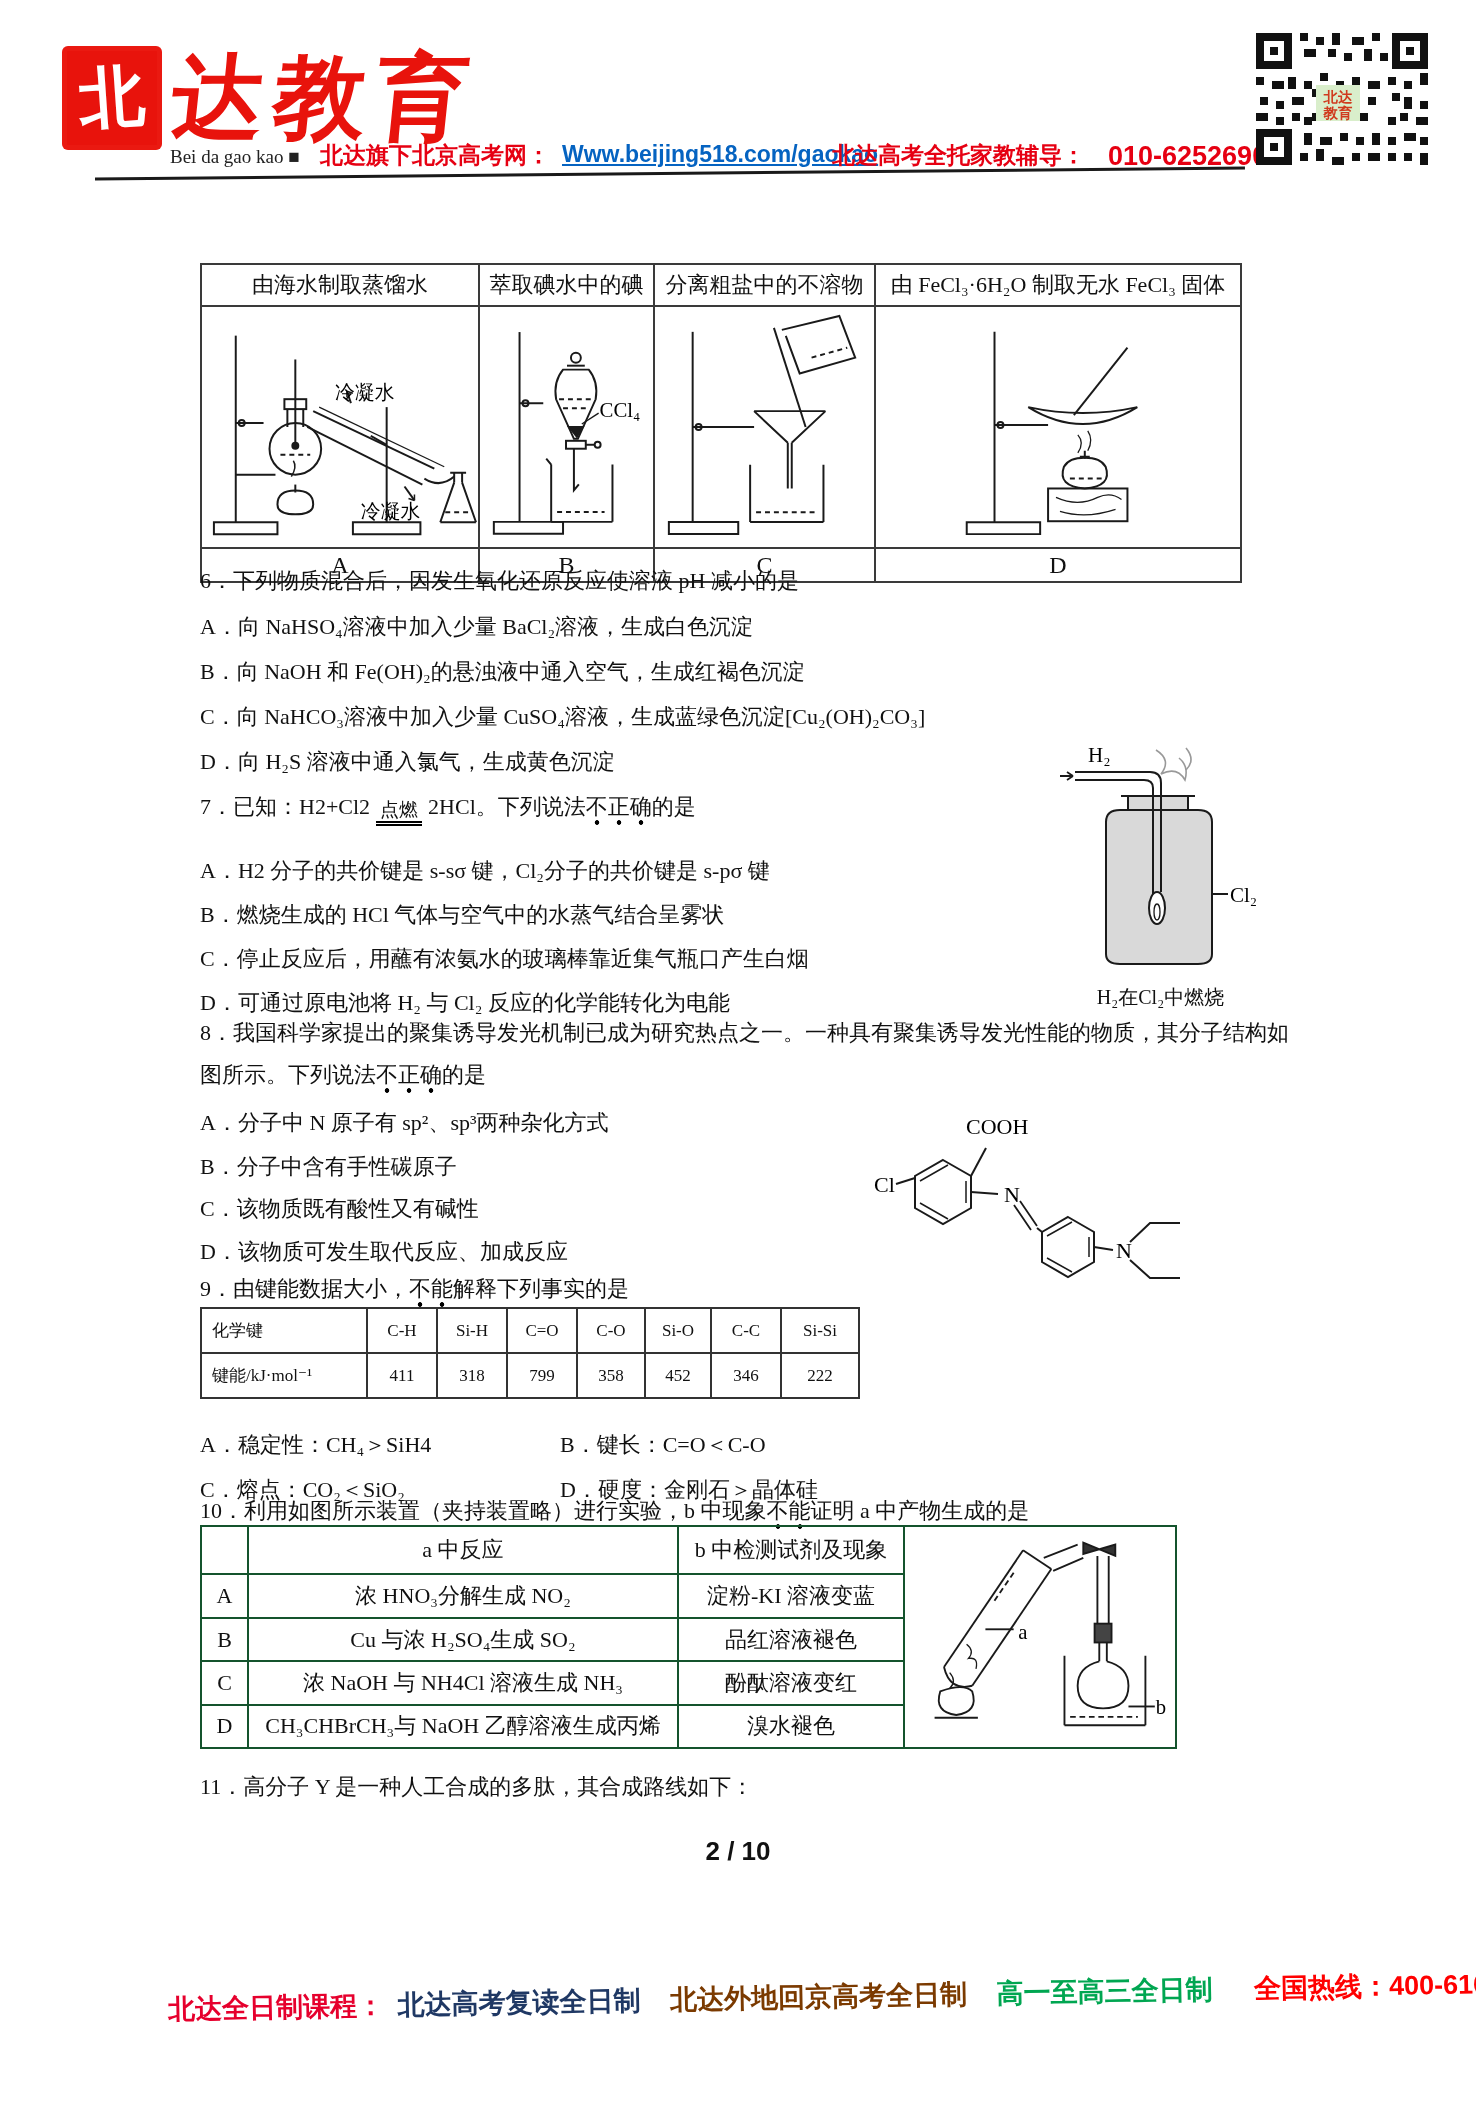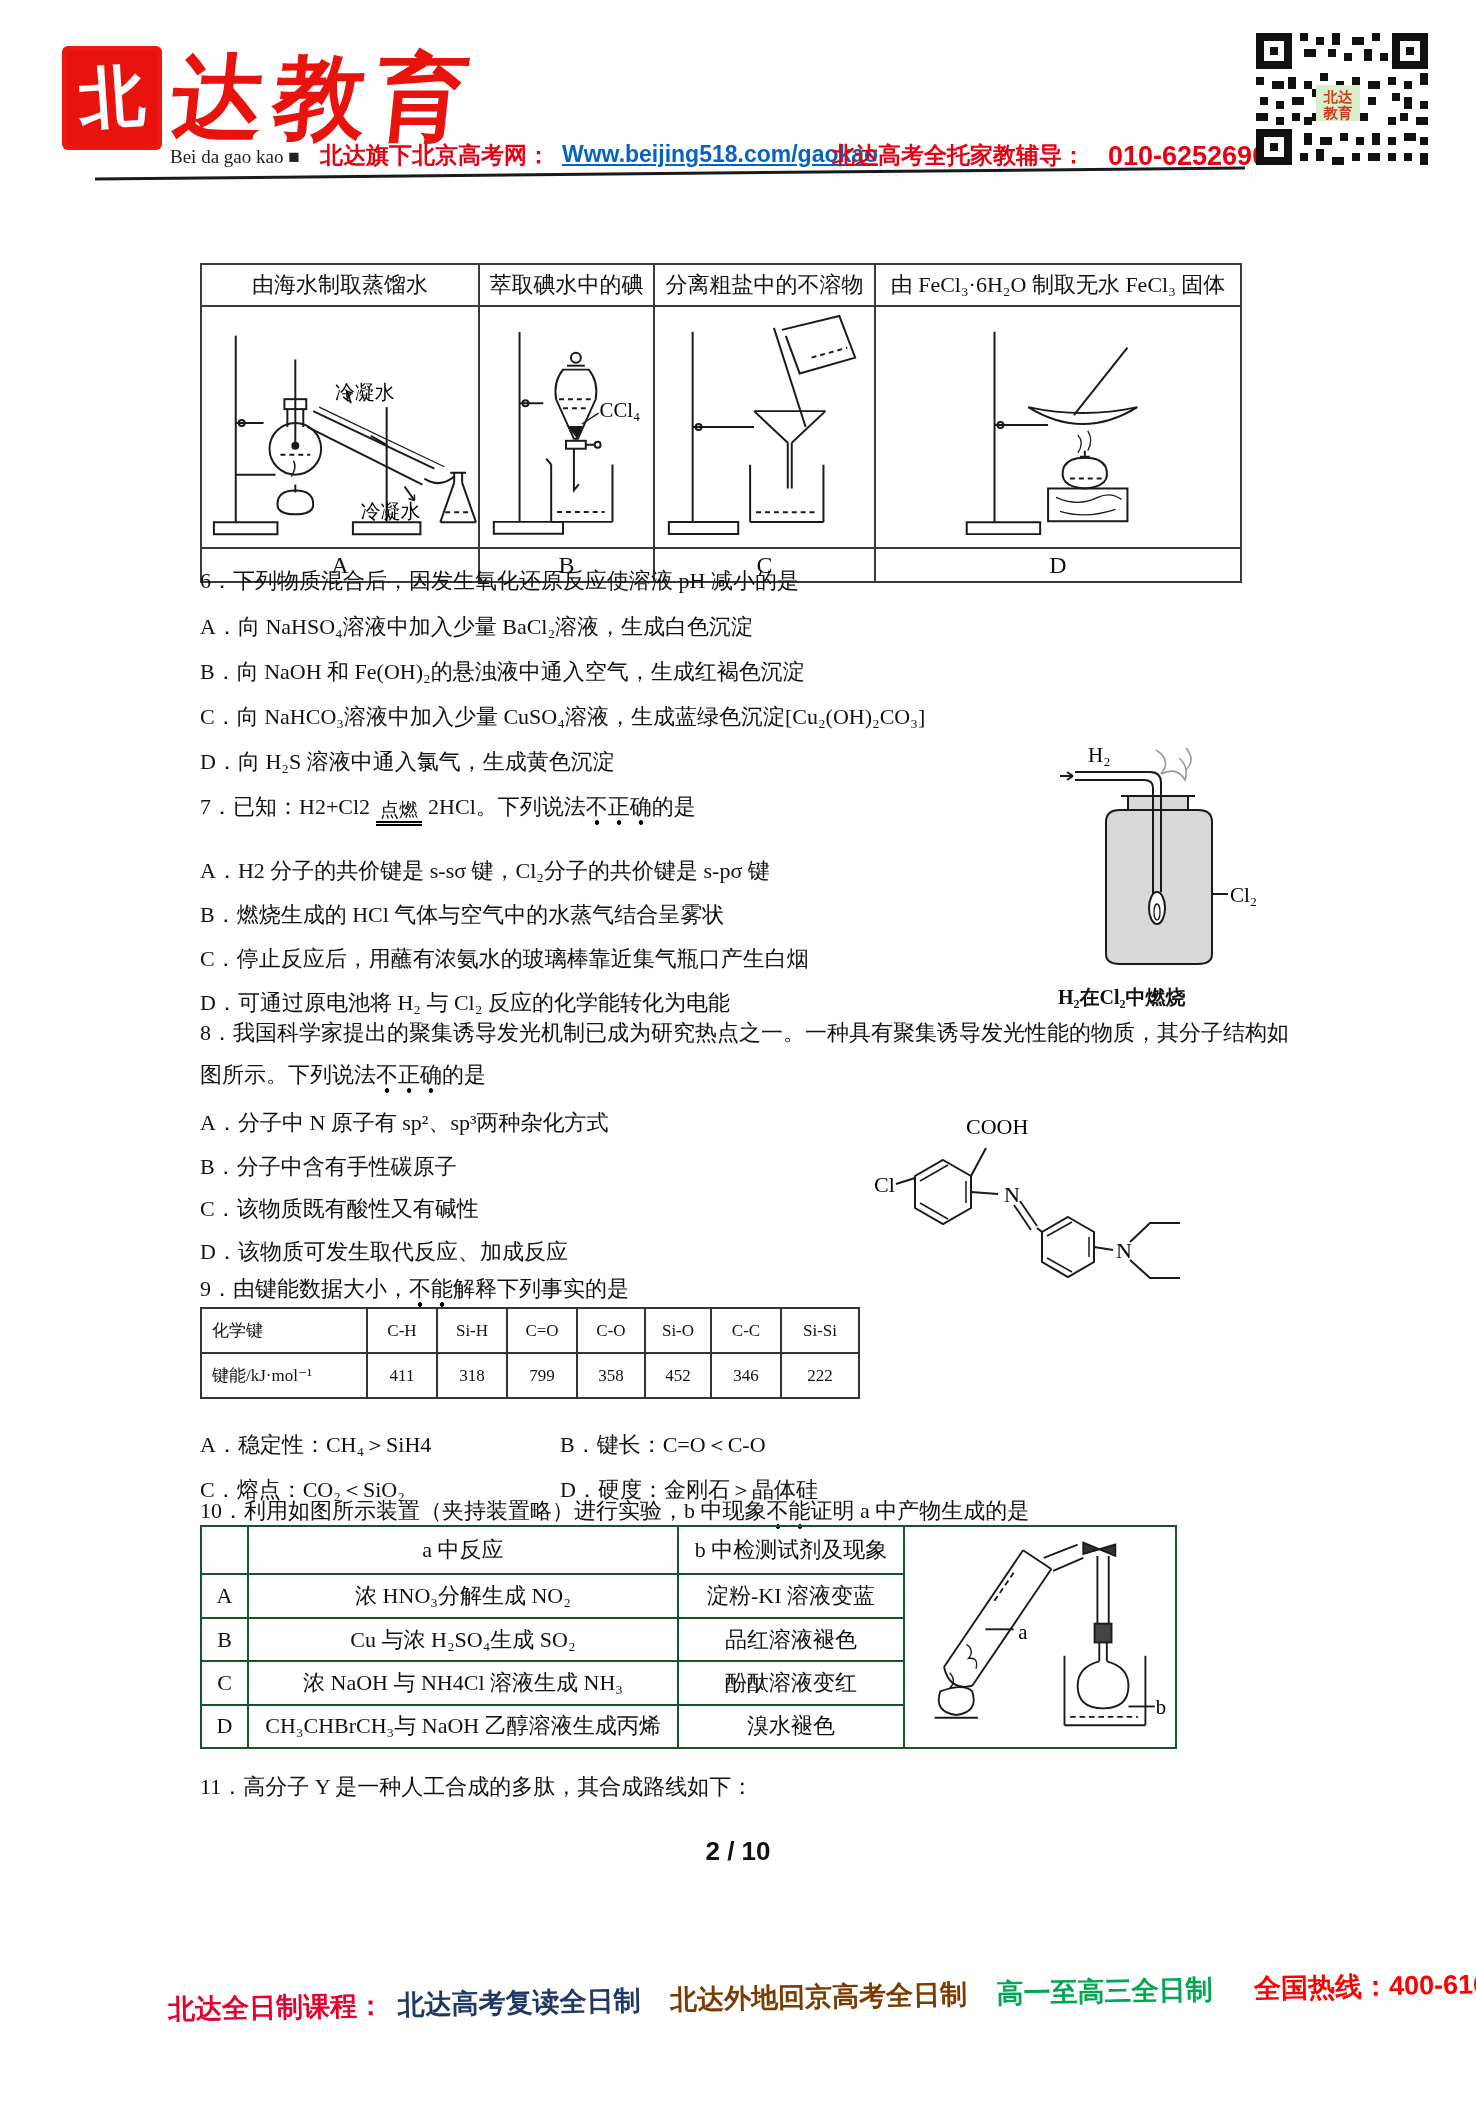--- a/index.html
+++ b/index.html
@@ -27,21 +27,21 @@
   .app-table .lrow td{height:32px;font-size:24px;}
   .stem,.opt{position:absolute;font-size:22px;white-space:nowrap;}
   .dots{background-image:radial-gradient(circle,#000 2px,transparent 2.6px);
         background-size:22px 7px;background-position:0 100%;background-repeat:repeat-x;
         padding-bottom:7px;}
   .ignite{display:inline-block;font-size:19px;border-bottom:5px double #000;
         padding:0 4px 1px 4px;margin:0 6px;line-height:1.05;vertical-align:-2px;}
   .bond-table td{border:2px solid #333;font-size:17px;text-align:center;height:43px;padding:0 6px;}
   .bond-table td:first-child{text-align:left;padding-left:10px;}
   .q10-table td{border:2px solid #14532d;font-size:22px;text-align:center;vertical-align:middle;padding:0 6px;}
-  .fig-caption{font-size:20px;font-weight:bold;}
+  .fig-caption{font-size:20px;text-align:center;}
   .page-num{position:absolute;left:0;right:0;top:1836px;text-align:center;
         font-family:"Liberation Sans",sans-serif;font-weight:bold;font-size:26px;}
   .footer{position:absolute;left:168px;top:1978px;font-family:"Liberation Sans",sans-serif;
         font-weight:bold;font-size:27px;white-space:nowrap;transform:rotate(-1.1deg);}
   .footer span{margin-right:22px;}
   .f1{color:#e6002d;} .f2{color:#1f3864;} .f3{color:#7b3a00;} .f4{color:#00a651;} .f5{color:#ff0000;}
   svg text{font-family:"Liberation Serif",serif;}
 </style>
 </head>
 <body>

